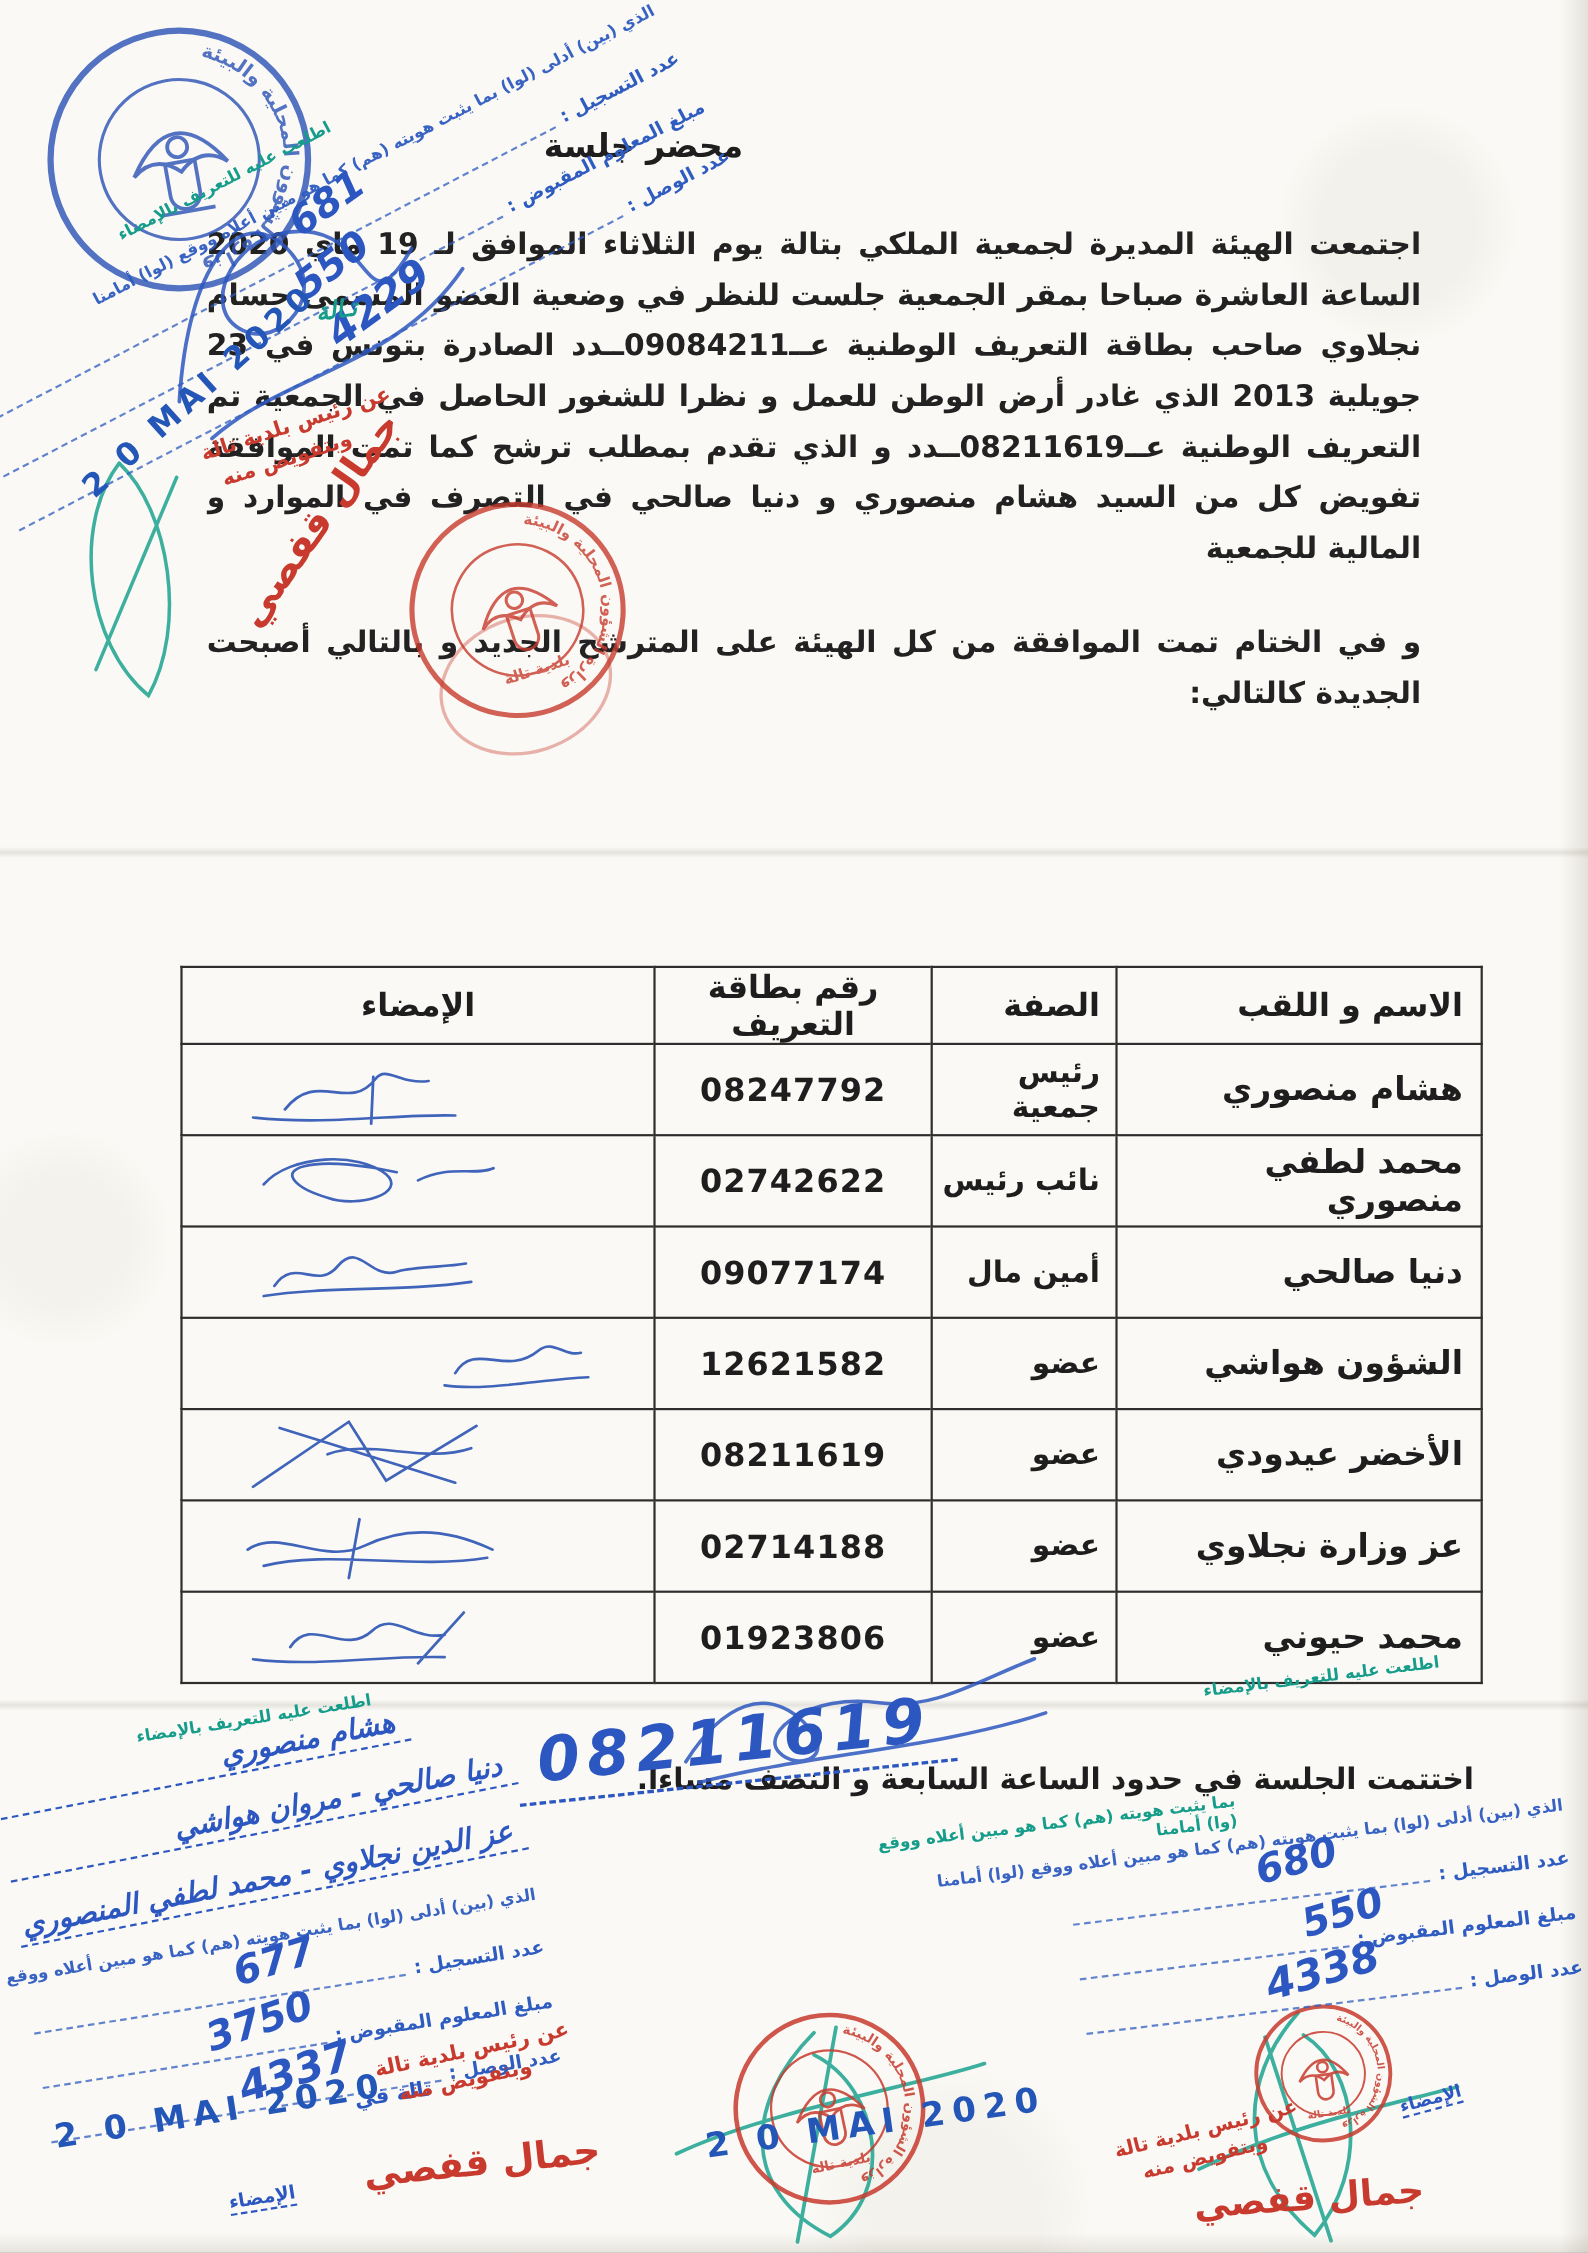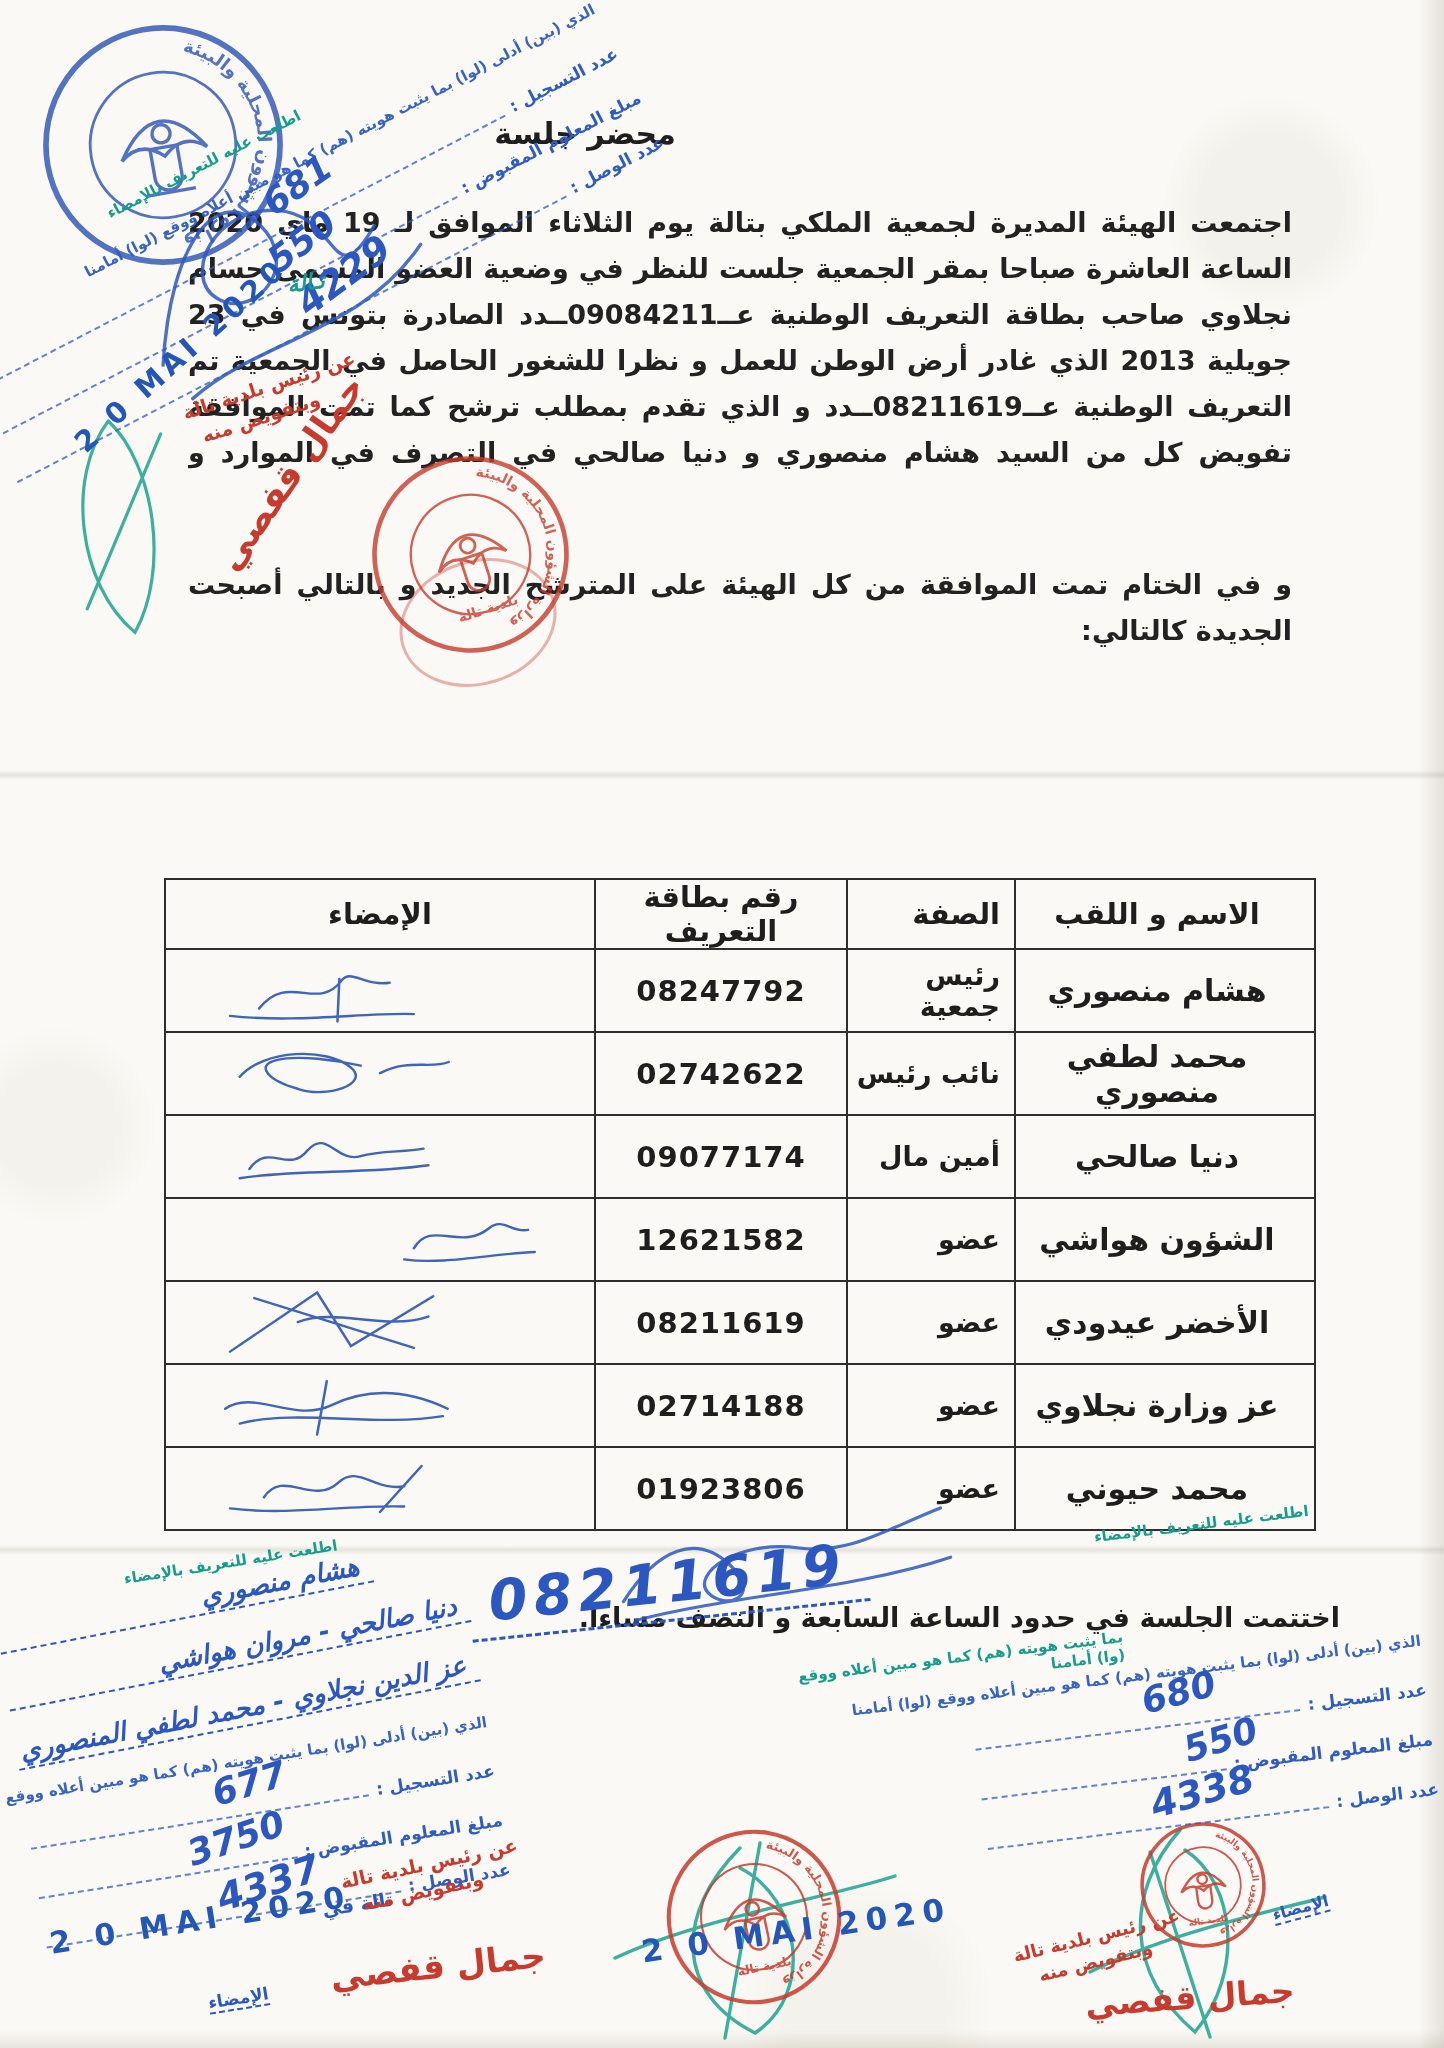--- a/index.html
+++ b/index.html
@@ -25,21 +25,21 @@
   .para{position:absolute;right:152px;width:1104px;direction:rtl;font-size:27px;font-weight:700;color:#222;}
   .p1{top:200px;} .p2{top:562px;}
   .pline{height:46px;line-height:46px;white-space:nowrap;}
   .pline.j{text-align:justify;text-align-last:justify;white-space:normal;height:46px;overflow:hidden;}
   .closing{position:absolute;top:1602px;right:104px;direction:rtl;font-size:27px;font-weight:700;}
 
   table.board{position:absolute;left:164px;top:878px;border-collapse:collapse;direction:rtl;table-layout:fixed;}
   table.board th, table.board td{border:2.5px solid #2e2e2e;vertical-align:middle;}
   table.board th{height:58px;font-size:29px;font-weight:700;}
   table.board td{height:83px;}
-  .c-name{width:300px;text-align:center;padding-right:16px;font-size:30px;font-weight:700;}
+  .c-name{width:332px;text-align:right;padding-right:16px;font-size:30px;font-weight:700;}
   .c-role{width:168px;text-align:right;padding-right:14px;font-size:27px;font-weight:700;}
   .c-id{width:252px;text-align:center;font-size:29px;font-weight:700;direction:ltr;letter-spacing:1px;}
   .c-sig{width:430px;padding:2px 6px;}
   th.c-id, th.c-sig{text-align:center;}
   .sig{width:100%;height:72px;display:block;}
   .sig path{fill:none;stroke:var(--blue);stroke-width:2.6;stroke-linecap:round;opacity:.9;}
 
   
   .scri{position:absolute;}
   .scri path{fill:none;stroke-linecap:round;}
@@ -79,20 +79,21 @@
 
   <div class="title">محضر جلسة</div>
 
   <div class="para p1">
     <div class="pline j">اجتمعت الهيئة المديرة لجمعية الملكي بتالة يوم الثلاثاء الموافق لـ 19 ماي 2020 على</div>
     <div class="pline j">الساعة العاشرة صباحا بمقر الجمعية جلست للنظر في وضعية العضو المسمى حسام</div>
     <div class="pline j">نجلاوي صاحب بطاقة التعريف الوطنية عــ09084211ــدد الصادرة بتونس في 23</div>
     <div class="pline j">جويلية 2013 الذي غادر أرض الوطن للعمل و نظرا للشغور الحاصل في الجمعية تم</div>
     <div class="pline j">التعريف الوطنية عــ08211619ــدد و الذي تقدم بمطلب ترشح كما تمت الموافقة على</div>
     <div class="pline j">تفويض كل من السيد هشام منصوري و دنيا صالحي في التصرف في الموارد و الأمور</div>
+    <div class="pline">المالية للجمعية</div>
   </div>
 
   <div class="para p2">
     <div class="pline j">و في الختام تمت الموافقة من كل الهيئة على المترشح الجديد و بالتالي أصبحت الهيئة</div>
     <div class="pline">الجديدة كالتالي:</div>
   </div>
 
   <table class="board">
     <thead>
       <tr>

